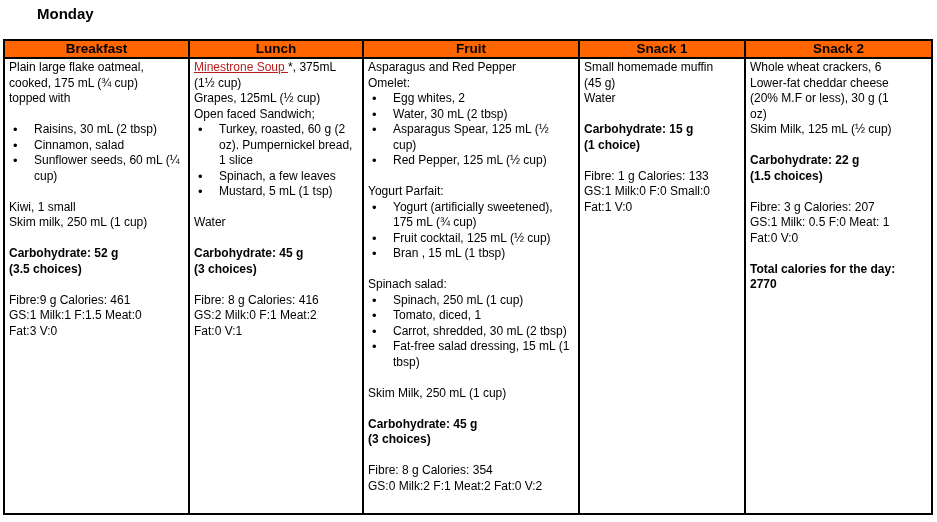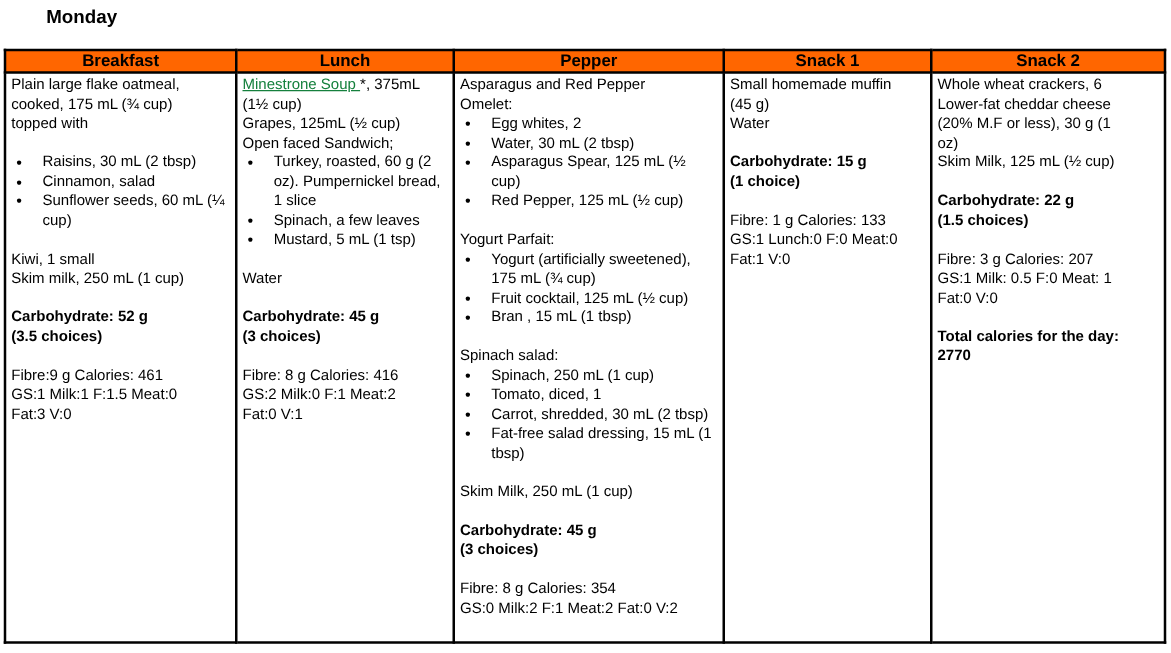--- a/index.html
+++ b/index.html
@@ -30,40 +30,40 @@
     }
     .blk { margin: 0; }
     .gap { height: 15.5px; }
     ul { margin: 0; padding: 0 0 0 25px; list-style: none; }
     ul li { position: relative; }
     ul li::before {
       content: "\2022"; position: absolute; left: -21px; top: 0;
       font-size: 13px;
     }
     .bold { font-weight: bold; }
-    a.link { color: #15803d; text-decoration: underline; }
+    a.link { color: #b91c1c; text-decoration: underline; }
   </style>
 </head>
 <body>
 
 <div class="day-title">Monday</div>
 
 <table class="meal-table">
   <colgroup>
     <col style="width:185px">
       <col style="width:174px">
       <col style="width:216px">
       <col style="width:166px">
       <col style="width:187px">
   </colgroup>
   <thead>
     <tr>
       <th>Breakfast</th>
       <th>Lunch</th>
-      <th>Pepper</th>
+      <th>Fruit</th>
       <th>Snack 1</th>
       <th>Snack 2</th>
     </tr>
   </thead>
   <tbody>
     <tr>
 
       <td>
         <div class="blk">
           <div>Plain large flake oatmeal,</div>
@@ -145,21 +145,21 @@
 
       <td>
         <div>Small homemade muffin</div>
         <div>(45 g)</div>
         <div>Water</div>
         <div class="gap"></div>
         <div class="bold">Carbohydrate: 15 g</div>
         <div class="bold">(1 choice)</div>
         <div class="gap"></div>
         <div>Fibre: 1 g Calories: 133</div>
-        <div>GS:1 Lunch:0 F:0 Meat:0</div>
+        <div>GS:1 Milk:0 F:0 Small:0</div>
         <div>Fat:1 V:0</div>
       </td>
 
       <td>
         <div>Whole wheat crackers, 6</div>
         <div>Lower-fat cheddar cheese</div>
         <div>(20% M.F or less), 30 g (1</div>
         <div>oz)</div>
         <div>Skim Milk, 125 mL (½ cup)</div>
         <div class="gap"></div>

